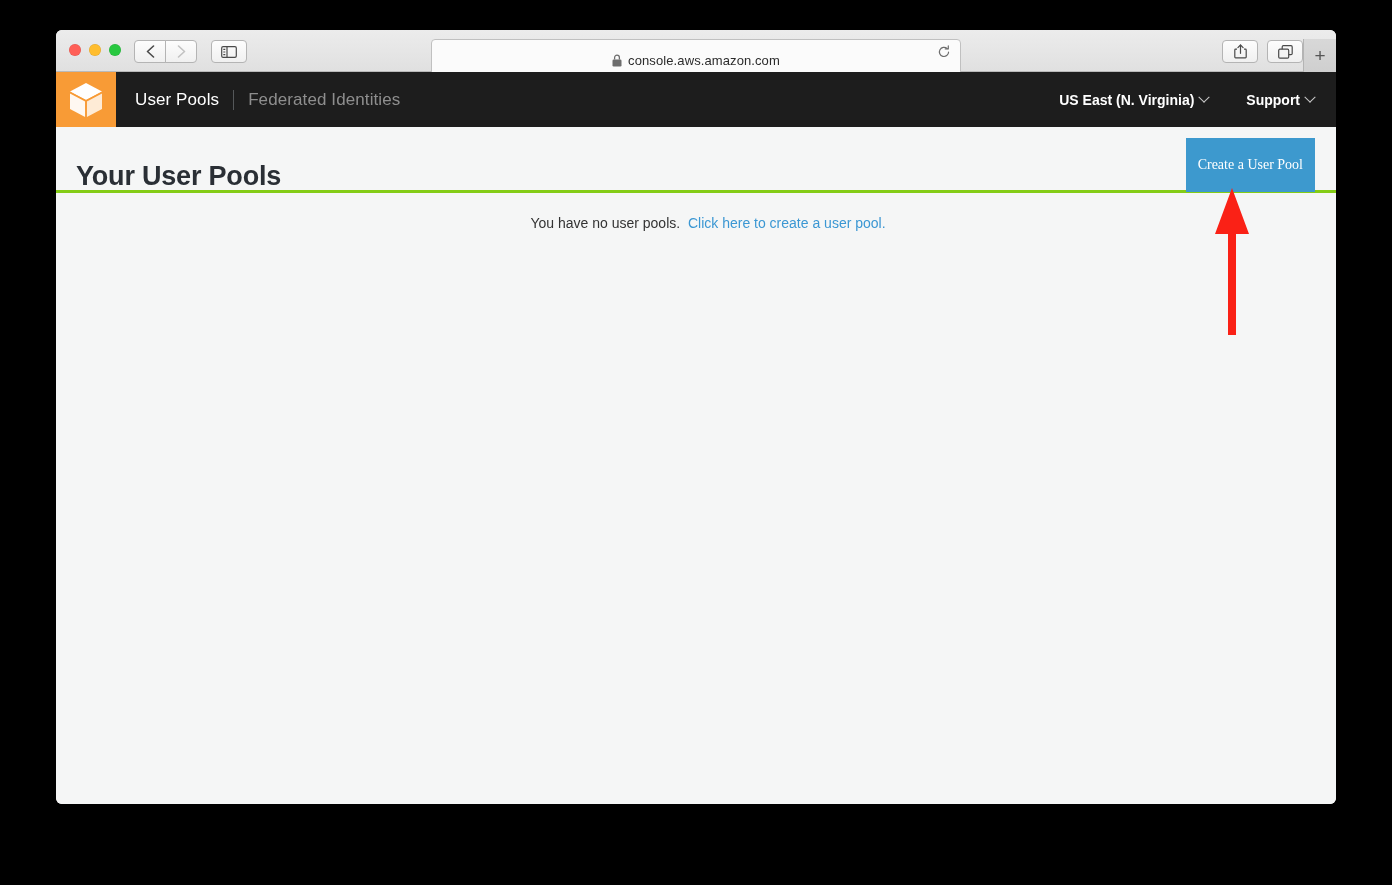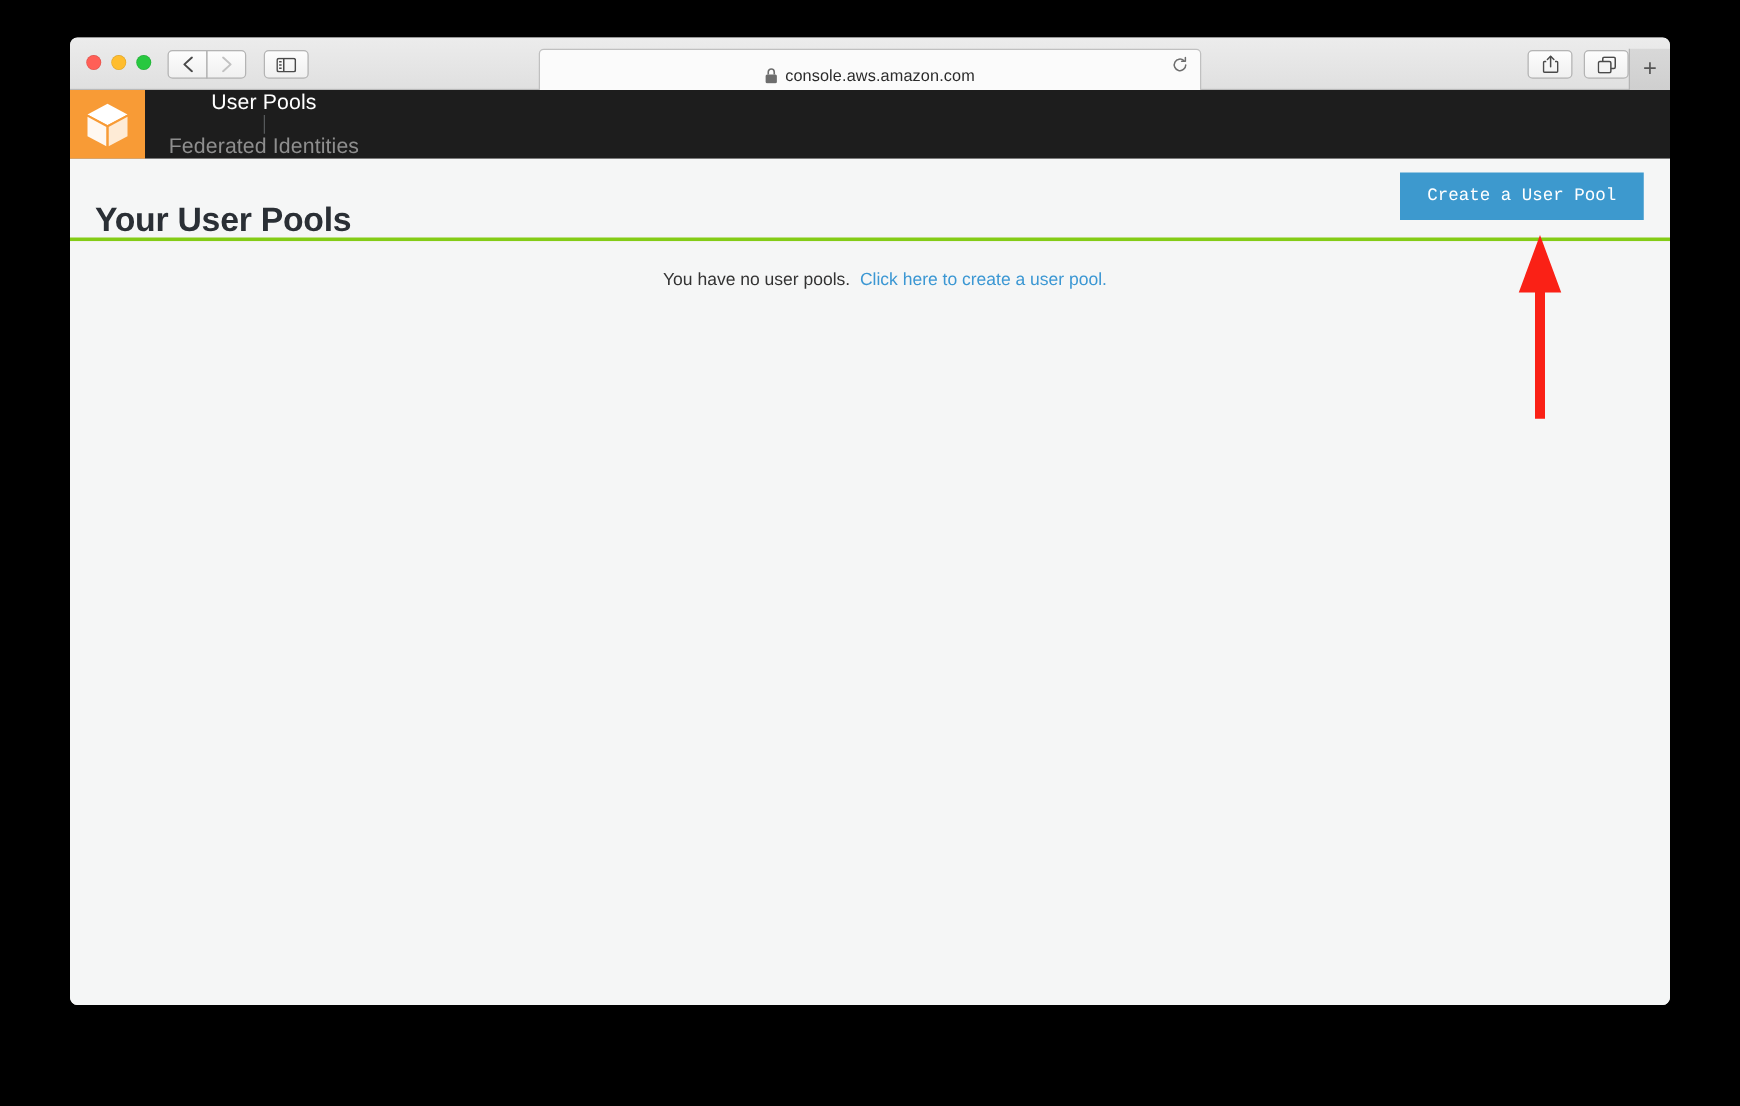--- a/index.html
+++ b/index.html
@@ -138,21 +138,20 @@
     justify-content: center;
   }
   .header-nav {
     position: absolute;
     left: 79px;
     top: 0;
     height: 55px;
     display: flex;
     align-items: center;
     gap: 0;
-    flex-direction: column;
   }
   .nav-link {
     font-size: 17px;
     color: #ffffff;
     letter-spacing: 0.1px;
   }
   .nav-link.muted { color: #8e8e8e; }
   .nav-sep {
     width: 1px;
     height: 20px;
@@ -198,31 +197,31 @@
     top: 16px;
     font-size: 27px;
     font-weight: bold;
     color: #2a2f35;
     letter-spacing: -0.2px;
   }
   .create-button {
     position: absolute;
     right: 21px;
     top: 11px;
-    height: 38px;
-    padding: 0 22px;
+    height: 54px;
+    padding: 0 12px;
     background: #3d99ce;
     color: #ffffff;
     font-size: 14px;
     display: flex;
     align-items: center;
     justify-content: center;
     border: none;
     cursor: pointer;
-    font-family: Liberation Mono, monospace;
+    font-family: Liberation Serif, serif;
   }
 
   
   .content {
     position: relative;
     height: 613px;
     background: #f5f6f6;
   }
   .empty-state {
     position: absolute;
@@ -334,20 +333,30 @@
         <line x1="33" y1="10.2" x2="17" y2="18.6" stroke="#f89b36" stroke-width="1.1"></line>
       </svg>
     </div>
 
     <div class="header-nav">
       <span class="nav-link">User Pools</span>
       <span class="nav-sep"></span>
       <span class="nav-link muted">Federated Identities</span>
     </div>
 
+    <div class="header-right">
+      <div class="hdr-menu">
+        <span>US East (N. Virginia)</span>
+        <span class="caret"></span>
+      </div>
+      <div class="hdr-menu">
+        <span>Support</span>
+        <span class="caret"></span>
+      </div>
+    </div>
   </div>
 
   <div class="page-titlebar">
     <h1 class="page-title">Your User Pools</h1>
     <button class="create-button">Create a User Pool</button>
   </div>
 
   <div class="content">
     <div class="empty-state">
       <span>You have no user pools.</span>

